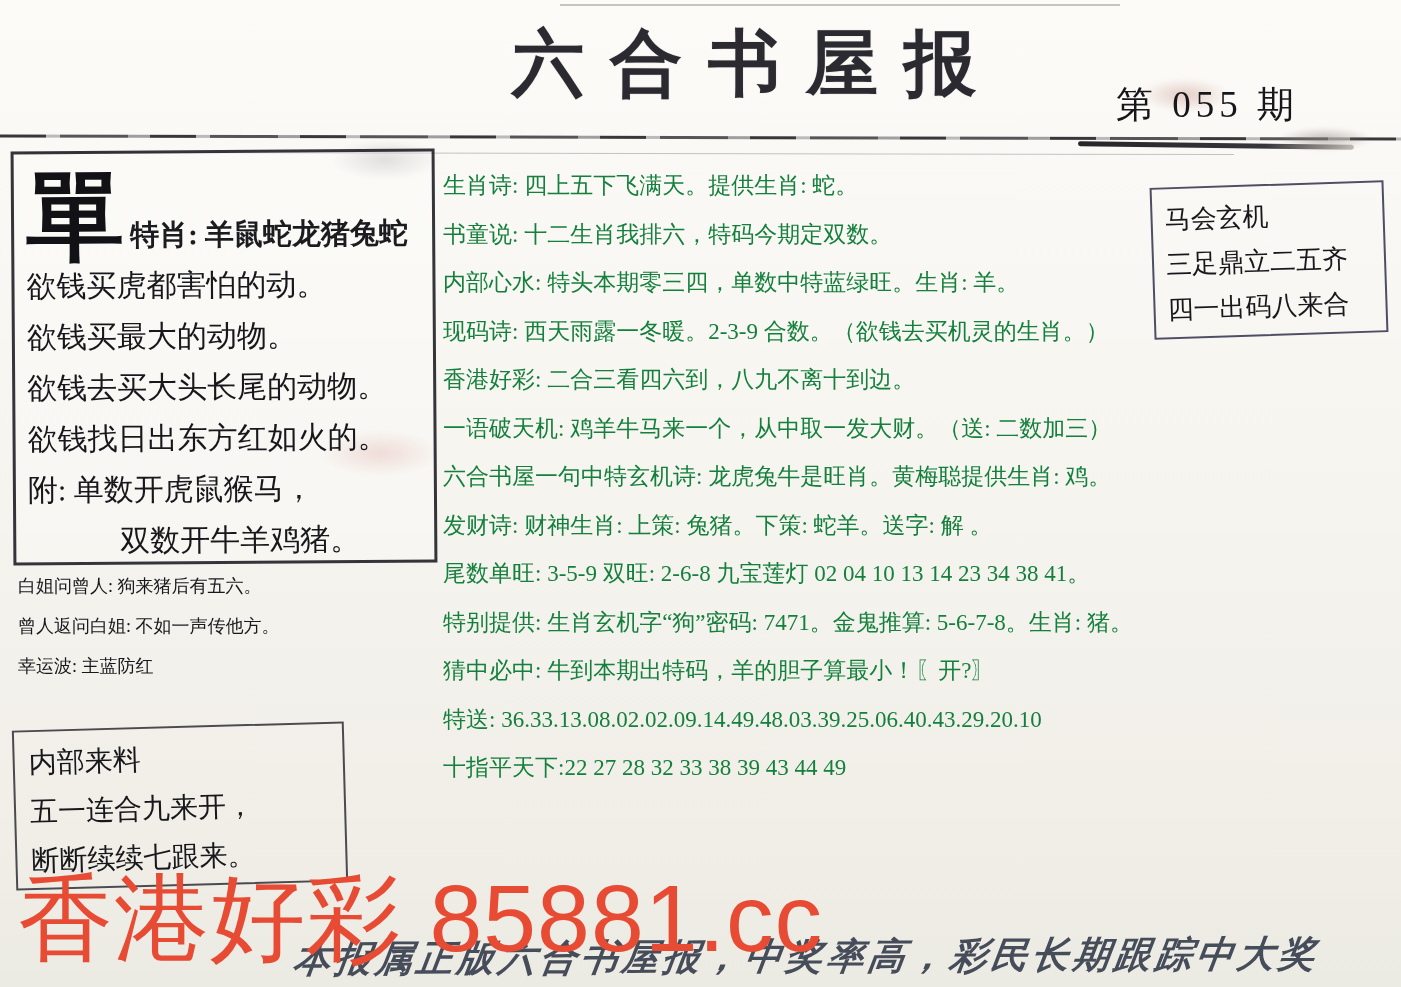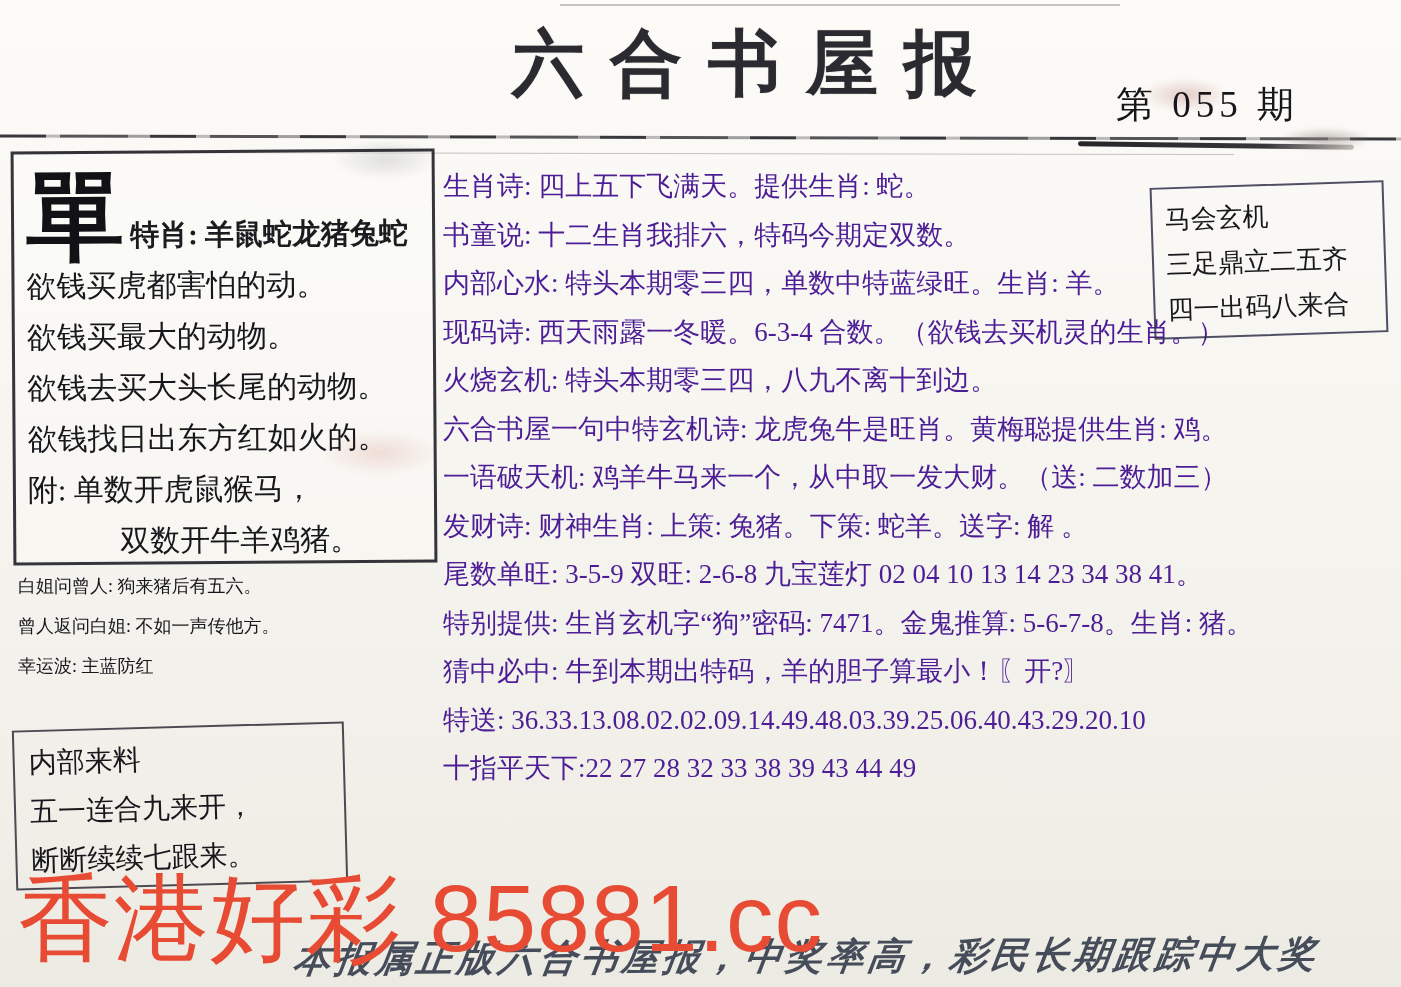--- a/index.html
+++ b/index.html
@@ -48,21 +48,21 @@
   .note-line{display:block;font-size:18px;line-height:40px;white-space:nowrap;color:#17171c;}
   
   .internal-box{
     left:14px;top:726px;width:332px;height:160px;box-sizing:border-box;
     border:2px solid rgba(32,32,42,.8);transform:rotate(-1.6deg);
     padding:6px 14px;
   }
   .internal-line{display:block;font-size:28px;line-height:49px;white-space:nowrap;color:#17171c;}
   
   .main-col{left:443px;top:162px;width:952px;}
-  .main-line{display:block;font-size:27px;line-height:48.5px;white-space:nowrap;color:#4c1d95;}
+  .main-line{display:block;font-size:23px;line-height:48.5px;white-space:nowrap;color:#15803d;}
   
   .horse-box{
     left:1152px;top:184px;width:234px;height:152px;box-sizing:border-box;
     border:2px solid rgba(48,48,75,.85);transform:rotate(-1.9deg);
     padding:8px 12px;background:transparent;
   }
   .horse-line{display:block;font-size:26px;line-height:45px;white-space:nowrap;color:#17171c;}
   
   .watermark{
     left:18px;top:856px;font-size:95px;font-weight:normal;white-space:nowrap;z-index:6;
@@ -117,24 +117,24 @@
 <div class="abs internal-box">
   <span class="internal-line">内部来料</span>
   <span class="internal-line">五一连合九来开，</span>
   <span class="internal-line">断断续续七跟来。</span>
 </div>
 
 <div class="abs main-col">
   <span class="main-line">生肖诗: 四上五下飞满天。提供生肖: 蛇。</span>
   <span class="main-line">书童说: 十二生肖我排六，特码今期定双数。</span>
   <span class="main-line">内部心水: 特头本期零三四，单数中特蓝绿旺。生肖: 羊。</span>
-  <span class="main-line">现码诗: 西天雨露一冬暖。6-3-4 合数。（欲钱去买机灵的生肖。）</span>
-  <span class="main-line">火烧玄机: 特头本期零三四，八九不离十到边。</span>
+  <span class="main-line">现码诗: 西天雨露一冬暖。2-3-9 合数。（欲钱去买机灵的生肖。）</span>
+  <span class="main-line">香港好彩: 二合三看四六到，八九不离十到边。</span>
+  <span class="main-line">一语破天机: 鸡羊牛马来一个，从中取一发大财。（送: 二数加三）</span>
   <span class="main-line">六合书屋一句中特玄机诗: 龙虎兔牛是旺肖。黄梅聪提供生肖: 鸡。</span>
-  <span class="main-line">一语破天机: 鸡羊牛马来一个，从中取一发大财。（送: 二数加三）</span>
   <span class="main-line">发财诗: 财神生肖: 上策: 兔猪。下策: 蛇羊。送字: 解 。</span>
   <span class="main-line">尾数单旺: 3-5-9 双旺: 2-6-8 九宝莲灯 02 04 10 13 14 23 34 38 41。</span>
   <span class="main-line">特别提供: 生肖玄机字“狗”密码: 7471。金鬼推算: 5-6-7-8。生肖: 猪。</span>
   <span class="main-line">猜中必中: 牛到本期出特码，羊的胆子算最小！〖开?〗</span>
   <span class="main-line">特送: 36.33.13.08.02.02.09.14.49.48.03.39.25.06.40.43.29.20.10</span>
   <span class="main-line">十指平天下:22 27 28 32 33 38 39 43 44 49</span>
 </div>
 
 <div class="abs horse-box">
   <span class="horse-line">马会玄机</span>

